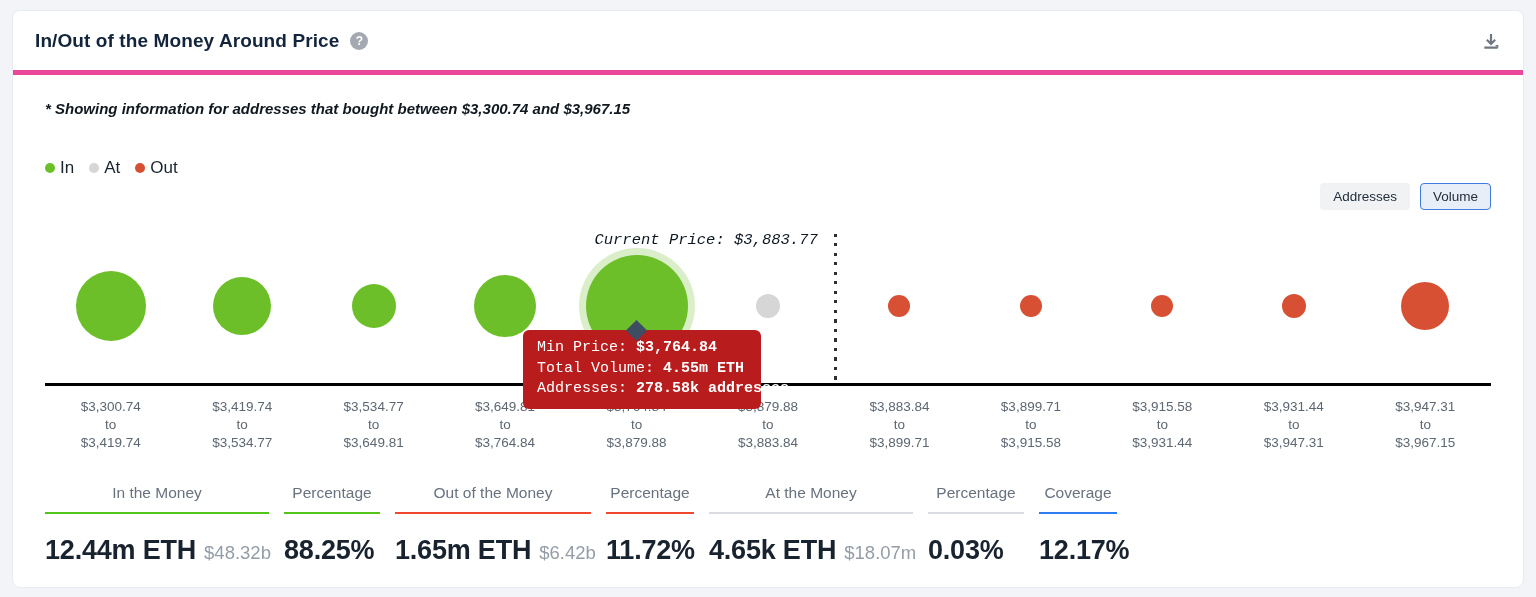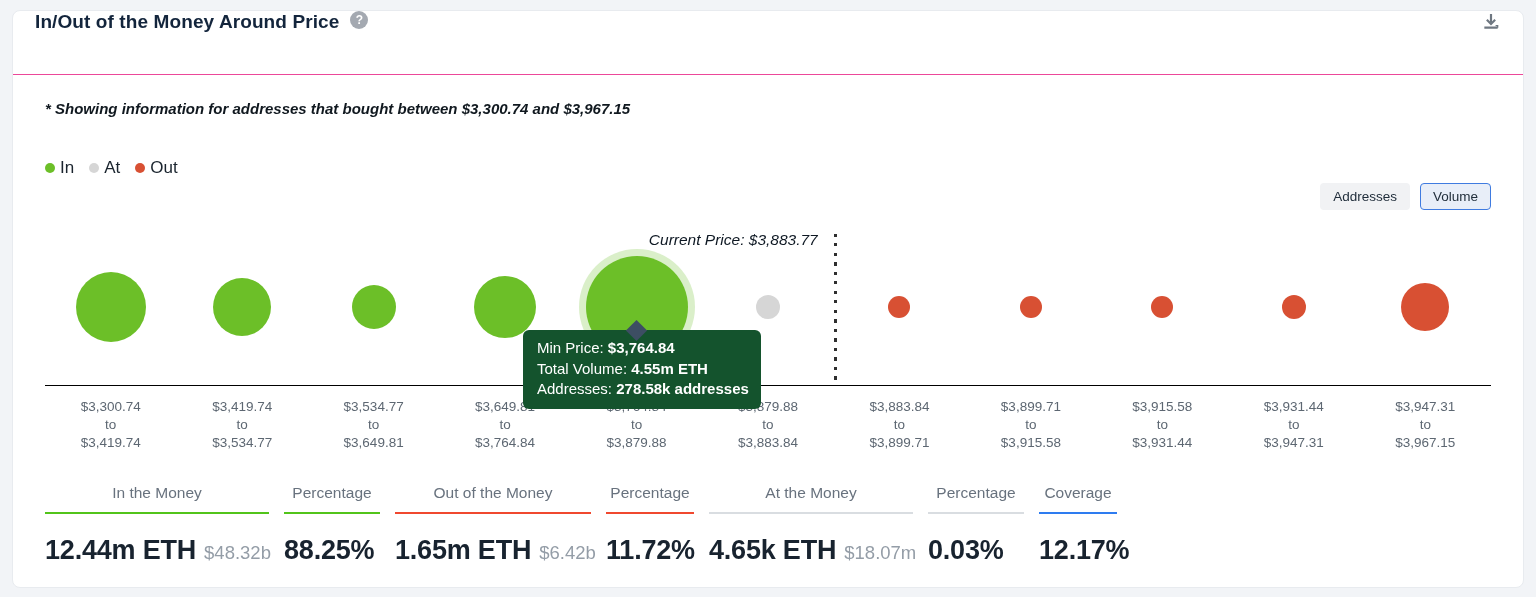--- a/index.html
+++ b/index.html
@@ -8,56 +8,56 @@
     font-family: "Liberation Sans", sans-serif;
     background: #f2f4f7;
     color: #15202e;
   }
   .card {
     position: absolute; left: 12px; top: 10px; width: 1512px; height: 578px;
     background: #ffffff; border: 1px solid #e8ebef; border-radius: 8px;
     overflow: hidden;
   }
   .card-header {
-    height: 64px; display: flex; 
-    padding: 0 22px; border-bottom: 1px solid #ec4899;
+    height: 64px; display: flex; align-items: center;
+    padding: 0 22px; border-bottom: 5px solid #ec4899;
   }
   .title { font-size: 19px; font-weight: bold; color: #13253c; letter-spacing: .1px; }
   .help { width: 18px; height: 18px; border-radius: 50%; background: #a4a9b1;
     color: #fff; font-size: 12px; font-weight: bold; display: inline-flex;
     align-items: center; justify-content: center; margin-left: 11px; cursor: pointer; }
   .dl { margin-left: auto; cursor: pointer; display: flex; }
   .card-body { padding: 0 32px; position: relative; }
   .note { margin-top: 25px; font-style: italic; font-weight: 600; font-size: 15px; color: #10181f; }
   .legend { margin-top: 41px; display: flex; align-items: flex-start; gap: 15px; }
   .lg-item { display: inline-flex; align-items: center; gap: 5px; font-size: 17px; color: #1a242e; cursor: pointer; }
   .dot { width: 10px; height: 10px; border-radius: 50%; display: inline-block; }
   .toggle-row { margin-top: 5px; display: flex; justify-content: flex-end; gap: 10px; }
   .tbtn { font-family: "Liberation Sans", sans-serif; font-size: 13.5px; color: #222f3c;
     background: #f1f2f4; border: 1.5px solid transparent; border-radius: 4px;
     padding: 5px 12px; cursor: pointer; }
   .tbtn.sel { background: #e8eef8; border-color: #3f7be0; }
-  .chart { margin-top: 18px; position: relative; height: 158px; border-bottom: 1px solid #000000; }
+  .chart { margin-top: 18px; position: relative; height: 158px; border-bottom: 3px solid #000000; font-family: Liberation Mono, monospace; }
   .current-price { position: absolute; top: 3px; left: 0; width: calc(54.5455% - 16px);
     text-align: right; font-style: italic; font-size: 15.5px; color: #0e1823; z-index: 2; }
   .price-line { position: absolute; left: 54.5455%; top: 6px; bottom: 0; width: 3px;
     background-image: repeating-linear-gradient(to bottom, #2e2e2e 0 3px, transparent 3px 9.5px); }
   .watermark { position: absolute; left: 690px; top: 88px; display: flex; align-items: center;
     font-size: 54px; color: #eef1f5; letter-spacing: 1px; user-select: none; }
   .wm-ring { width: 36px; height: 36px; border: 9px solid #eef1f5; border-radius: 50%; margin-right: 4px; }
   .wm-bold { font-weight: bold; }
   .bubble-row { position: absolute; inset: 0; display: flex; }
   .cell { flex: 1; display: flex; align-items: center; justify-content: center; }
   .bubble { border-radius: 50%; display: block; cursor: pointer; }
   .bubble.in  { background: #6cbf28; }
   .bubble.at  { background: #d6d6d6; }
   .bubble.out { background: #d85033; }
   .bubble.hovered { box-shadow: 0 0 0 7px rgba(108,191,40,0.25); }
   .tooltip { position: absolute; left: 478px; top: 102px; width: 238px; z-index: 6;
-    background: #14532d; border-radius: 6px; padding: 8px 14px 9px; color: #ffffff; }
+    background: #b91c1c; border-radius: 6px; padding: 8px 14px 9px; color: #ffffff; }
   .tooltip::before { content: ""; position: absolute; top: -7px; left: 106px;
     width: 15px; height: 15px; background: #3d4e63; transform: rotate(45deg); }
   .tt-row { font-size: 15px; line-height: 20.5px; white-space: nowrap; }
   .tt-row b { font-weight: bold; }
   .xlabels { margin-top: 12px; display: flex; }
   .xcol { flex: 1; text-align: center; font-size: 13.5px; line-height: 18px; color: #5d6772; }
   .stats { margin-top: 32px; display: flex; gap: 15px; text-align: center; }
   .stat-label { font-size: 15.5px; color: #68727e; }
   .stat-line { height: 2px; margin: 10px 0 12px; }
   .stat-vrow { display: flex; align-items: baseline; white-space: nowrap; }

